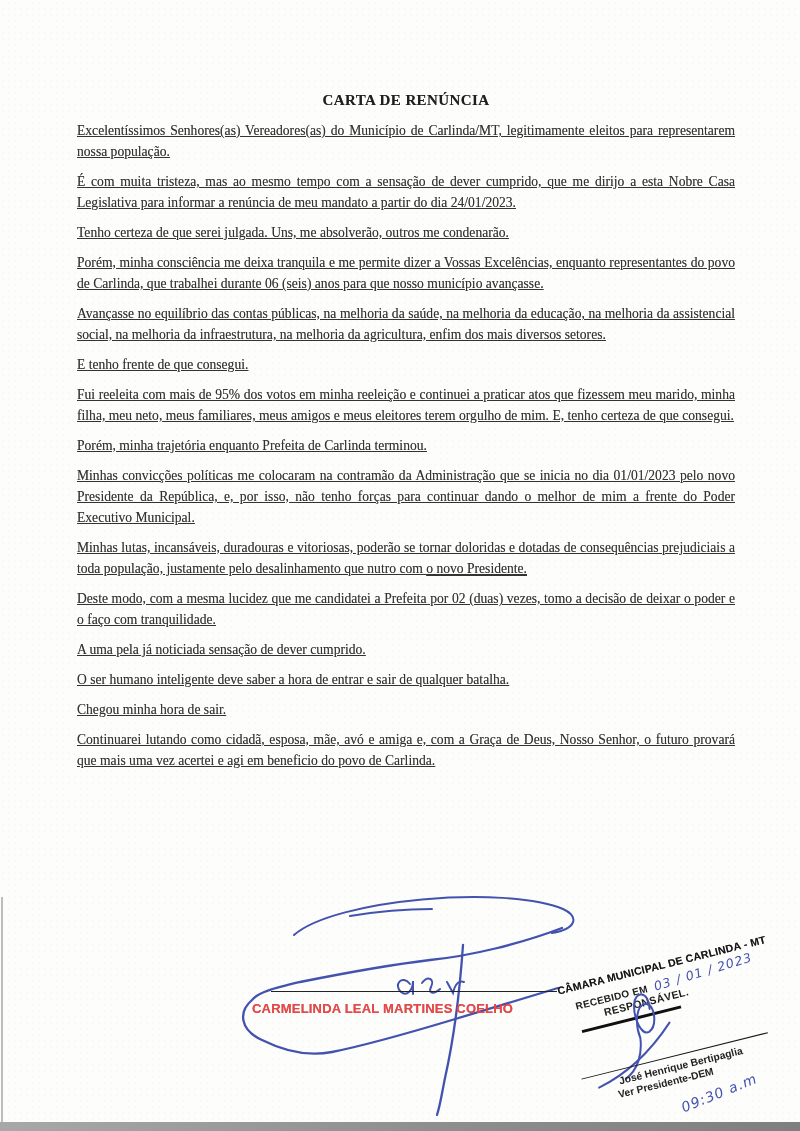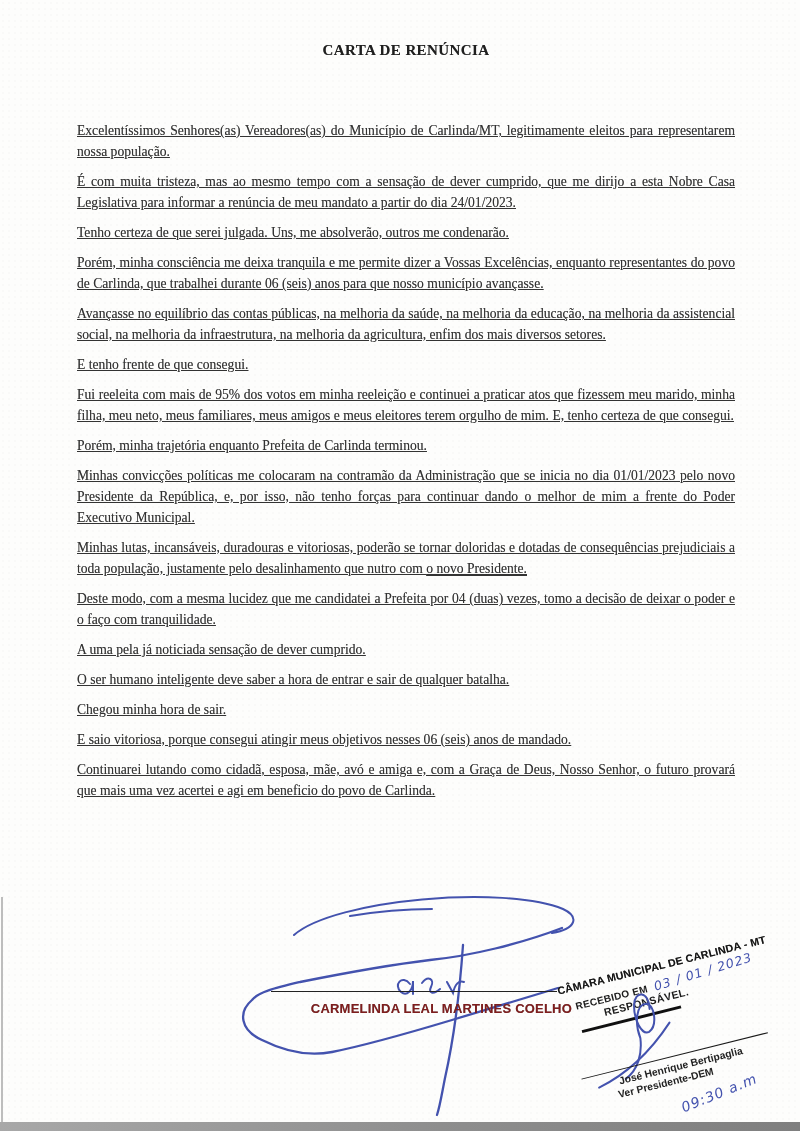--- a/index.html
+++ b/index.html
@@ -5,40 +5,40 @@
   html,body{margin:0;padding:0;}
   body{
     width:800px;height:1131px;position:relative;overflow:hidden;
     background:#fdfdfc;
     background-image:radial-gradient(rgba(0,0,0,0.015) 1px, transparent 1px);
     background-size:6px 6px;
     font-family:"Liberation Serif","DejaVu Serif",serif;
   }
   .page{position:absolute;inset:0;}
   .title{
-    margin:0;padding:42px 65px 0 77px;
+    margin:0;padding:92px 65px 0 77px;
     text-align:center;font-size:15px;font-weight:bold;color:#1f1f1f;
     letter-spacing:.4px;text-shadow:0 0 .5px rgba(40,40,40,.5);
   }
   .letter-body{
     position:absolute;left:77px;top:120px;width:658px;
     font-size:13.6px;line-height:21px;color:#333;
     text-align:justify;text-shadow:0 0 .5px rgba(60,60,60,.5);text-decoration:underline;
   }
   .letter-body p{margin:0 0 9px 0;}
   .letter-body .u{text-decoration:underline;text-underline-offset:2px;}
   
   .sig-line{
     position:absolute;left:271px;top:991px;width:286px;height:0;
     border-top:1.7px solid #222;
   }
   .sig-name{
-    position:absolute;left:252px;top:1001px;width:320px;text-align:right;
+    position:absolute;left:252px;top:1001px;width:320px;text-align:left;
     font-family:"Liberation Sans","DejaVu Sans",sans-serif;
-    font-weight:bold;font-size:13px;color:#7f1d1d;letter-spacing:.2px;
+    font-weight:bold;font-size:13px;color:#ef4444;letter-spacing:.2px;
     text-shadow:0 0 .5px rgba(40,40,40,.5);
   }
   .sig-svg{position:absolute;left:230px;top:918px;width:360px;height:200px;}
   .flourish-svg{position:absolute;left:280px;top:883px;width:310px;height:75px;}
   
   .stamp{
     position:absolute;left:556px;top:985px;width:260px;height:175px;
     transform:rotate(-14deg);transform-origin:0 0;
     font-family:"Liberation Sans","DejaVu Sans",sans-serif;color:#1b1b1b;
   }
@@ -79,25 +79,24 @@
       <p>Excelentíssimos Senhores(as) Vereadores(as) do Município de Carlinda/MT, legitimamente eleitos para representarem nossa população.</p>
       <p>É com muita tristeza, mas ao mesmo tempo com a sensação de dever cumprido, que me dirijo a esta Nobre Casa Legislativa para informar a renúncia de meu mandato a partir do dia 24/01/2023.</p>
       <p>Tenho certeza de que serei julgada. Uns, me absolverão, outros me condenarão.</p>
       <p>Porém, minha consciência me deixa tranquila e me permite dizer a Vossas Excelências, enquanto representantes do povo de Carlinda, que trabalhei durante 06 (seis) anos para que nosso município avançasse.</p>
       <p>Avançasse no equilíbrio das contas públicas, na melhoria da saúde, na melhoria da educação, na melhoria da assistencial social, na melhoria da infraestrutura, na melhoria da agricultura, enfim dos mais diversos setores.</p>
       <p>E tenho frente de que consegui.</p>
       <p>Fui reeleita com mais de 95% dos votos em minha reeleição e continuei a praticar atos que fizessem meu marido, minha filha, meu neto, meus familiares, meus amigos e meus eleitores terem orgulho de mim. E, tenho certeza de que consegui.</p>
       <p>Porém, minha trajetória enquanto Prefeita de Carlinda terminou.</p>
       <p>Minhas convicções políticas me colocaram na contramão da Administração que se inicia no dia 01/01/2023 pelo novo Presidente da República, e, por isso, não tenho forças para continuar dando o melhor de mim a frente do Poder Executivo Municipal.</p>
       <p>Minhas lutas, incansáveis, duradouras e vitoriosas, poderão se tornar doloridas e dotadas de consequências prejudiciais a toda população, justamente pelo desalinhamento que nutro com <span class="u">o novo Presidente.</span></p>
-      <p>Deste modo, com a mesma lucidez que me candidatei a Prefeita por 04 (duas) vezes, tomo a decisão de deixar o poder e o faço com tranquilidade.</p>
+      <p>Deste modo, com a mesma lucidez que me candidatei a Prefeita por 02 (duas) vezes, tomo a decisão de deixar o poder e o faço com tranquilidade.</p>
       <p>A uma pela já noticiada sensação de dever cumprido.</p>
       <p>O ser humano inteligente deve saber a hora de entrar e sair de qualquer batalha.</p>
       <p>Chegou minha hora de sair.</p>
-      <p>E saio vitoriosa, porque consegui atingir meus objetivos nesses 06 (seis) anos de mandado.</p>
       <p>Continuarei lutando como cidadã, esposa, mãe, avó e amiga e, com a Graça de Deus, Nosso Senhor, o futuro provará que mais uma vez acertei e agi em beneficio do povo de Carlinda.</p>
     </div>
 
   <svg class="flourish-svg" viewBox="0 0 310 75">
     <path d="M 14,52 C 55,16 225,2 283,26 C 300,34 296,46 272,50" fill="none" stroke="#4352ae" stroke-width="2" stroke-linecap="round"></path>
     <path d="M 70,33 C 100,28 130,26 152,26" fill="none" stroke="#4352ae" stroke-width="2" stroke-linecap="round"></path>
   </svg>
 
   <svg class="sig-svg" viewBox="0 0 360 200">
     <path d="M 332,10 C 290,26 240,38 200,42 C 150,48 110,56 70,64 C 45,70 28,74 22,82 C 8,94 10,112 32,122 C 60,136 82,138 102,134 C 142,126 182,114 222,102 C 262,90 302,78 328,70" fill="none" stroke="#4352ae" stroke-width="2.3" stroke-linecap="round"></path>

